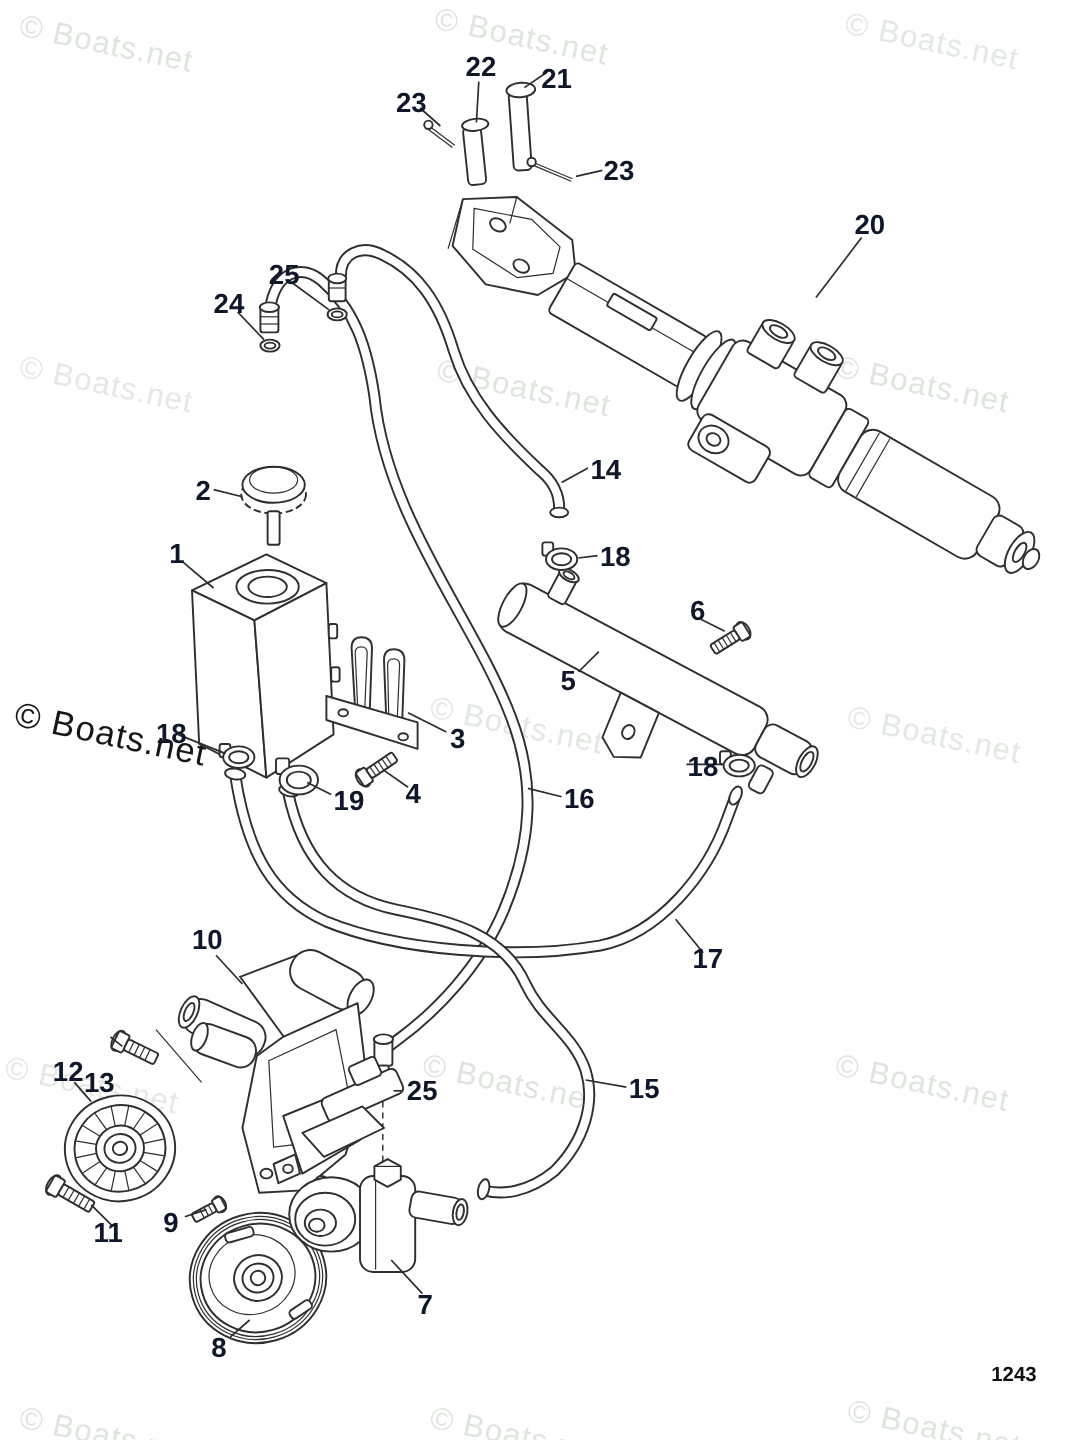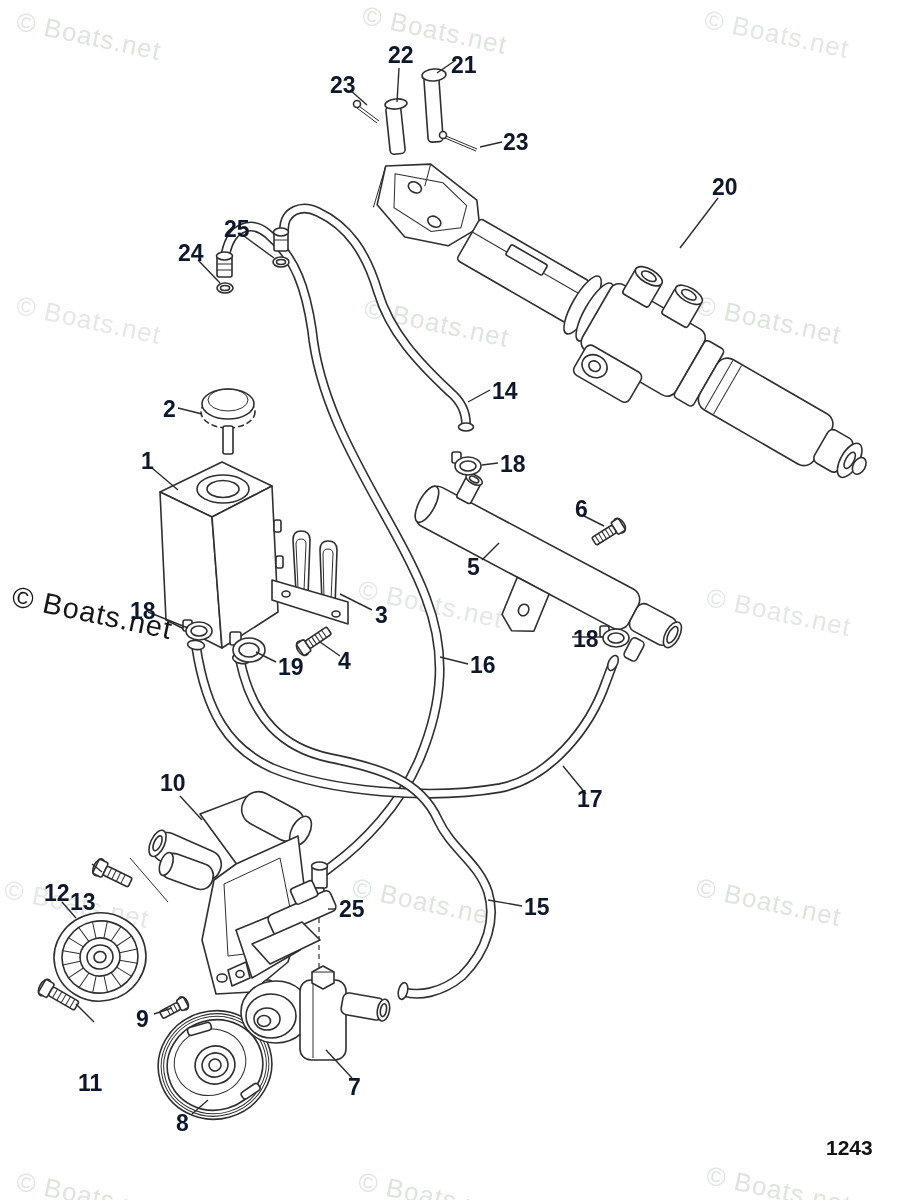--- a/index.html
+++ b/index.html
@@ -10,21 +10,21 @@
   .thin{stroke:#2f2f2f;stroke-width:1;fill:none;}
   .leader{stroke:#2c2c2c;stroke-width:1.4;fill:none;}
   .hose-outer{stroke:#2f2f2f;stroke-width:10;fill:none;stroke-linecap:round;}
   .hose-inner{stroke:#ffffff;stroke-width:6.8;fill:none;stroke-linecap:round;}
   .dash{stroke:#2f2f2f;stroke-width:1.2;fill:none;stroke-dasharray:5 4;}
   .callout{position:absolute;font-weight:bold;font-size:23px;color:#0f172a;
            font-family:"Liberation Sans",sans-serif;white-space:nowrap;}
   .wm{position:absolute;font-size:26px;letter-spacing:1px;white-space:nowrap;
       transform:rotate(12deg);transform-origin:left top;font-family:"Liberation Sans",sans-serif;}
   .wm.dark{font-size:29px;font-weight:400;}
-  .pagenum{position:absolute;left:826px;top:1136px;font-weight:bold;font-size:21px;color:#111;
+  .pagenum{position:absolute;left:826px;top:1136px;font-weight:bold;font-size:17px;color:#111;
            font-family:"Liberation Sans",sans-serif;}
 </style>
 </head>
 <body>
 
 <div id="stage">
 
   <div class="wm" style="left:20px;top:6px;color:#dde5dd">© Boats.net</div>
   <div class="wm" style="left:366px;top:0px;color:#dde5dd">© Boats.net</div>
   <div class="wm" style="left:708px;top:4px;color:#e2e8e2">© Boats.net</div>
@@ -388,19 +388,19 @@
   <div class="callout" style="left:278px;top:654px;">19</div>
   <div class="callout" style="left:338px;top:648px;">4</div>
   <div class="callout" style="left:470px;top:652px;">16</div>
   <div class="callout" style="left:573px;top:626px;">18</div>
   <div class="callout" style="left:577px;top:786px;">17</div>
   <div class="callout" style="left:160px;top:770px;text-align:right;">10</div>
   <div class="callout" style="left:70px;top:889px;">13</div>
   <div class="callout" style="left:44px;top:880px;">12</div>
   <div class="callout" style="left:339px;top:896px;">25</div>
   <div class="callout" style="left:524px;top:894px;">15</div>
-  <div class="callout" style="left:78px;top:1070px;">11</div>
+  <div class="callout" style="left:78px;top:1014px;">11</div>
   <div class="callout" style="left:136px;top:1006px;">9</div>
   <div class="callout" style="left:176px;top:1110px;">8</div>
   <div class="callout" style="left:348px;top:1074px;">7</div>
 
   <div class="pagenum">1243</div>
 </div>
 
 </body></html>

